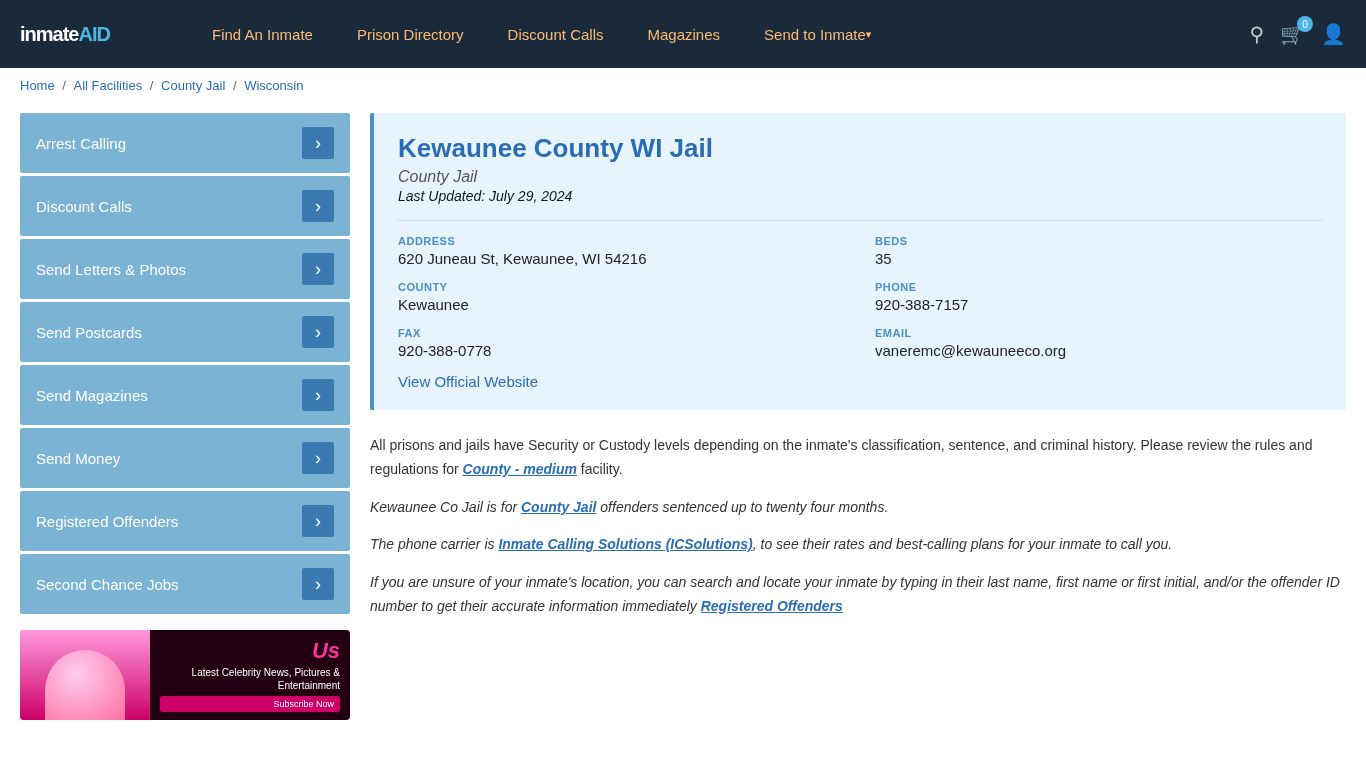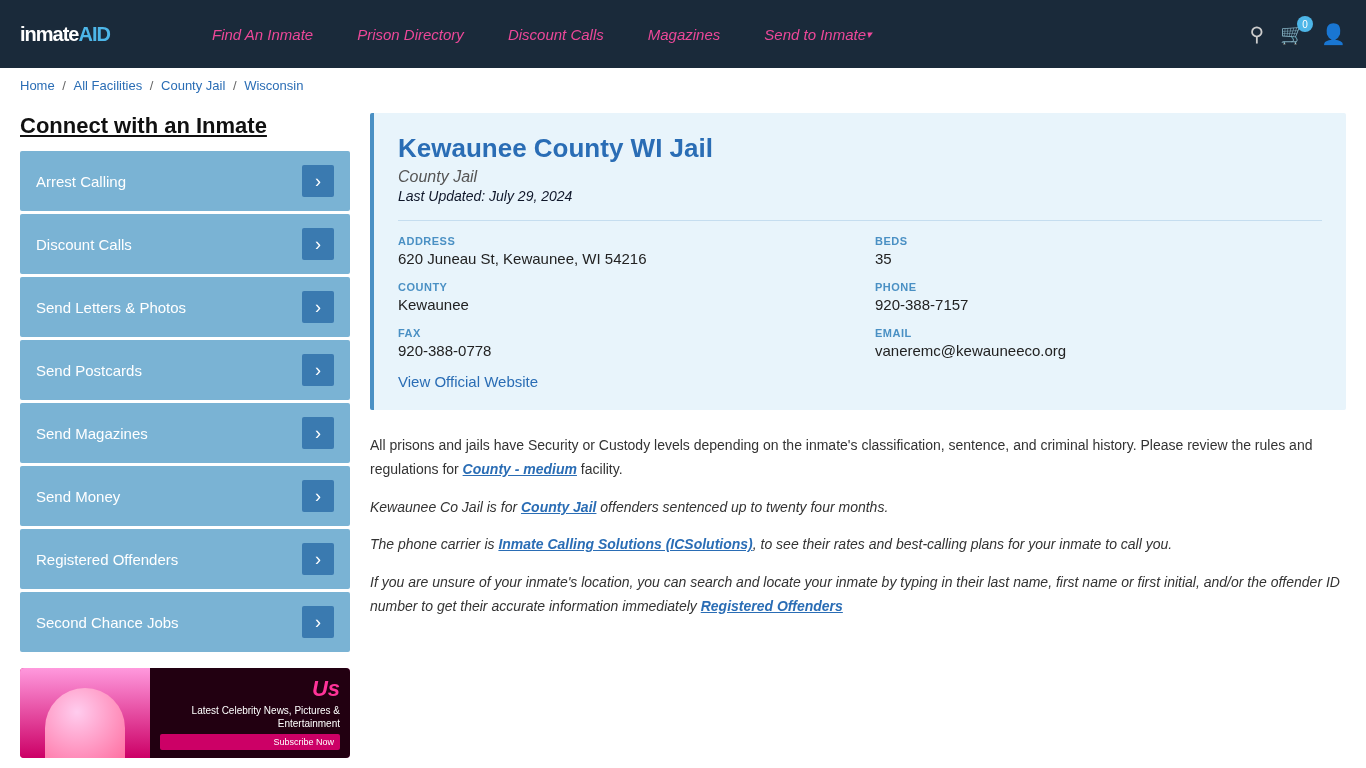--- a/index.html
+++ b/index.html
@@ -21,30 +21,29 @@
     }
     .logo-text {
       color: #fff;
       font-size: 20px;
       font-weight: bold;
       letter-spacing: -1px;
     }
     .logo-text span { color: #4db6e8; }
     nav { display: flex; align-items: center; flex: 1; gap: 0; }
     .nav-item {
-      color: #ec4899;
+      color: #fdba74;
       text-decoration: none;
       font-size: 15px;
       padding: 8px 22px;
       height: 68px;
       display: flex;
       align-items: center;
       cursor: pointer;
       white-space: nowrap;
-      font-style: italic;
     }
     .nav-item.has-arrow::after { content: ' ▾'; font-size: 11px; }
     .header-icons {
       display: flex;
       align-items: center;
       gap: 16px;
       margin-left: auto;
     }
     .header-icon {
       color: #ccc;
@@ -273,21 +272,20 @@
   <a href="#">All Facilities</a>
   <span> / </span>
   <a href="#">County Jail</a>
   <span> / </span>
   <a href="#">Wisconsin</a>
 </div>
 
 <div class="main-layout">
 
   <aside class="sidebar">
-    <div class="sidebar-title">Connect with an Inmate</div>
     <div class="sidebar-menu">
       <a class="sidebar-item">
         <span>Arrest Calling</span>
         <span class="sidebar-arrow">›</span>
       </a>
       <a class="sidebar-item">
         <span>Discount Calls</span>
         <span class="sidebar-arrow">›</span>
       </a>
       <a class="sidebar-item">

